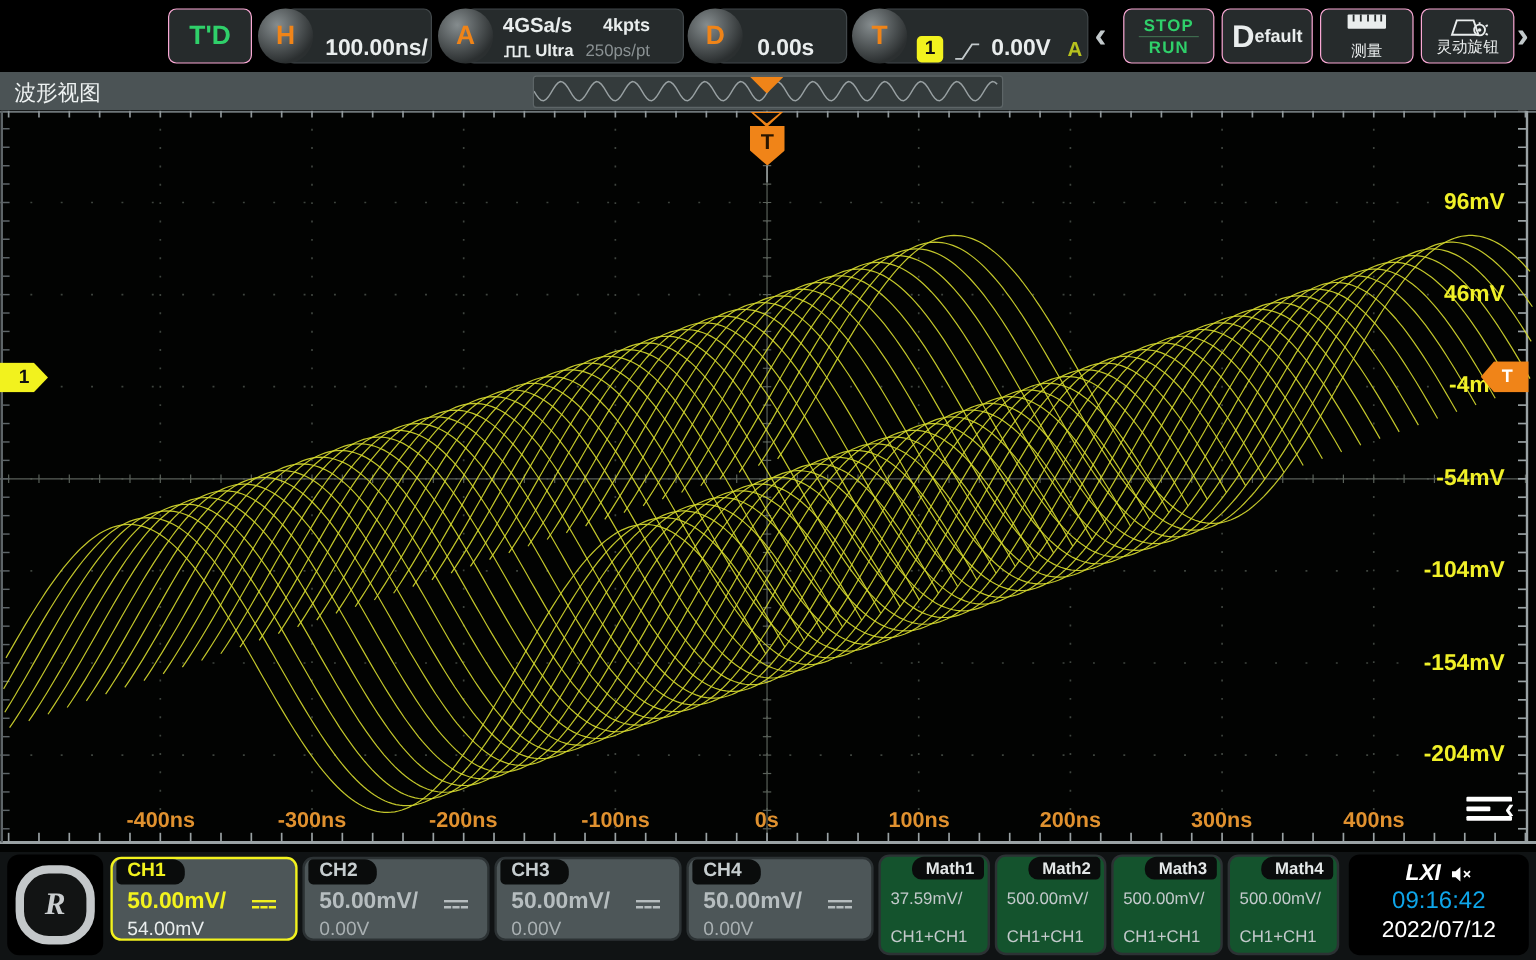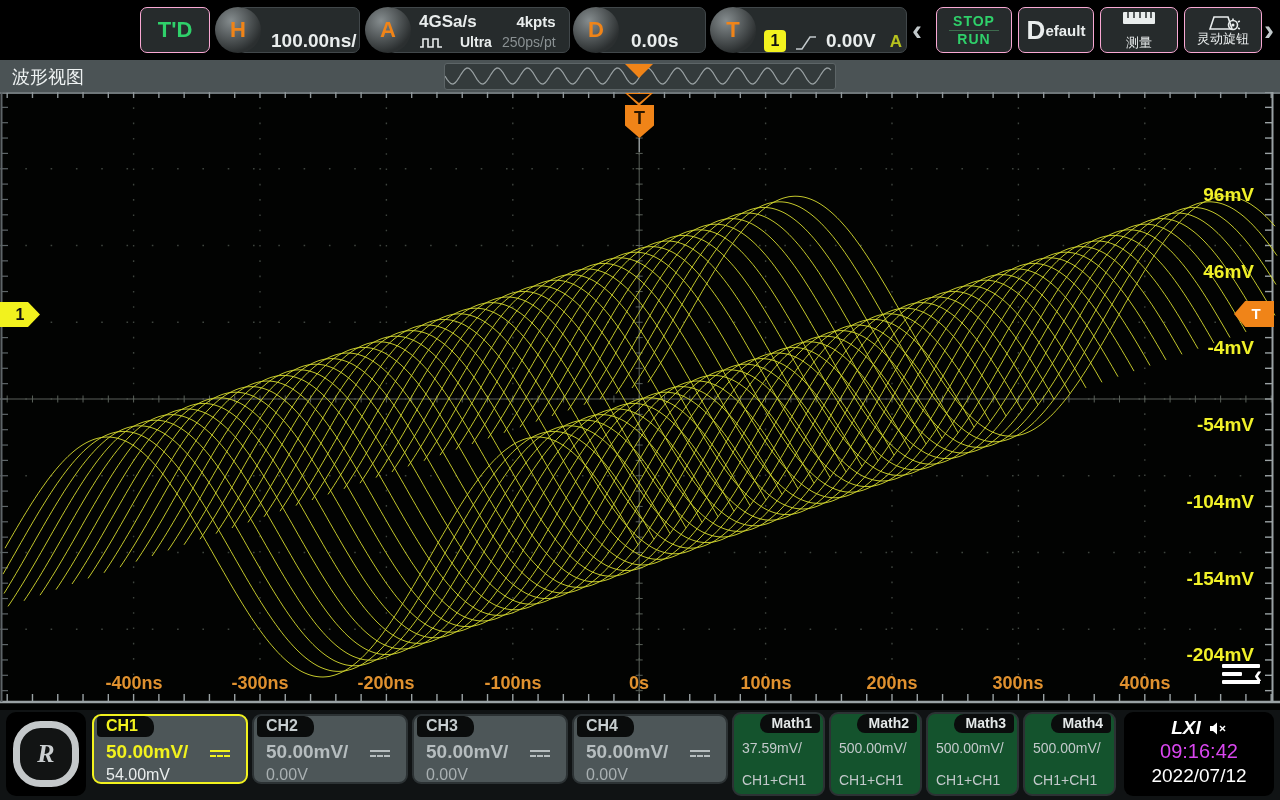--- a/index.html
+++ b/index.html
@@ -38,21 +38,21 @@
   #previewstrip{position:absolute;left:444px;top:3px;width:390px;height:25px;background:#343b3c;
                 border:1px solid #5d6567;border-radius:3px;}
   #ptri{position:absolute;left:180px;top:0;width:28px;height:14px;background:#f08418;
         clip-path:polygon(0 0,100% 0,50% 100%);}
   #hamburger{position:absolute;left:1237px;top:69px;width:26px;}
   #hamburger div{height:3px;background:#e9eded;margin-bottom:4px;}
   
   #plot{position:absolute;left:0;top:92px;width:1280px;height:618px;background:#020302;overflow:hidden;}
   #wavesvg{position:absolute;left:0;top:0;}
   .vlab{position:absolute;right:26px;transform:translateY(-50%);color:#f0f028;font-size:19px;
-        font-weight:bold;text-align:right;margin-top:26px;}
+        font-weight:bold;text-align:right;}
   .tlab{position:absolute;transform:translateX(-50%);color:#e0912f;font-size:18px;font-weight:bold;top:581px;}
   #chflag{position:absolute;left:0;top:210px;width:40px;height:25px;background:#f2f21e;
         clip-path:polygon(0 0,70% 0,100% 50%,70% 100%,0 100%);
         color:#111;font-weight:bold;font-size:16px;text-align:center;line-height:25px;}
   #trigarrow{position:absolute;left:1234px;top:209px;width:40px;height:26px;background:#f08418;
         clip-path:polygon(100% 0,28% 0,0 50%,28% 100%,100% 100%);
         color:#fff;font-weight:bold;font-size:15px;text-align:center;line-height:26px;padding-left:4px;box-sizing:border-box;}
   #ttri-o{position:absolute;left:625px;top:1px;width:28px;height:13px;background:#f08418;
         clip-path:polygon(0 0,100% 0,50% 100%);}
   #ttri-i{position:absolute;left:628px;top:2px;width:22px;height:9px;background:#0a0a0a;
@@ -89,21 +89,21 @@
   .mcard{position:absolute;top:2px;height:84px;background:#14532d;border-radius:9px;box-sizing:border-box;
         border:2px solid #2c3234;}
   .mcard .tab{position:absolute;top:0;right:3px;background:#0a0c0c;color:#e4e8e8;font-size:14px;
         font-weight:bold;padding:1px 8px 2px 12px;border-radius:10px 4px 4px 8px;}
   .mcard .m1{margin:26px 0 16px 8px;font-size:14px;color:#c3c9cb;}
   .mcard .m2{margin:6px 0 0 8px;font-size:14px;color:#c3c9cb;}
   #lxibox{position:absolute;left:1124px;top:2px;width:150px;height:84px;background:#000;
         border-radius:9px;text-align:center;}
   #lxirow{display:flex;align-items:center;justify-content:center;gap:8px;margin-top:5px;}
   #lxilogo{font-style:italic;font-weight:900;font-size:19px;color:#fff;letter-spacing:0px;}
-  #clock{font-size:20px;color:#d946ef;line-height:25px;}
+  #clock{font-size:20px;color:#0ea5e9;line-height:25px;}
   #date{font-size:19px;color:#fff;line-height:24px;}
   .badge1{display:inline-block;width:22px;height:22px;background:#f2f21e;border-radius:4px;
         color:#111;font-weight:bold;font-size:16px;text-align:center;line-height:22px;}
   .amode{color:#b7c21e;font-weight:bold;font-size:17px;}
 </style>
 </head>
 <body>
 
 <div id="screen">
 
@@ -113,21 +113,21 @@
 
     <div class="knob" style="left:215px;">H</div>
     <div class="knobrect" style="left:238px;width:122px;padding-left:32px;">
       <span class="wlabel">100.00ns/</span>
     </div>
 
     <div class="knob" style="left:365px;">A</div>
     <div class="knobrect" style="left:388px;width:182px;padding-left:30px;gap:10px;">
       <div id="acol1">
         <div class="wlabel" style="font-size:17px;">4GSa/s</div>
-        <div style="display:flex;align-items:center;gap:17px;">
+        <div style="display:flex;align-items:center;gap:3px;">
           <svg width="24" height="14" viewBox="0 0 24 14">
             <polyline points="1,12 4,12 4,4 9,4 9,12 14,12 14,4 19,4 19,12 23,12" fill="none" stroke="#e9eded" stroke-width="1.6"></polyline>
           </svg>
           <span class="wlabel" style="font-size:14px;">Ultra</span>
         </div>
       </div>
       <div id="acol2" style="text-align:right;">
         <div class="wlabel" style="font-size:15px;">4kpts</div>
         <div class="glabel">250ps/pt</div>
       </div>

